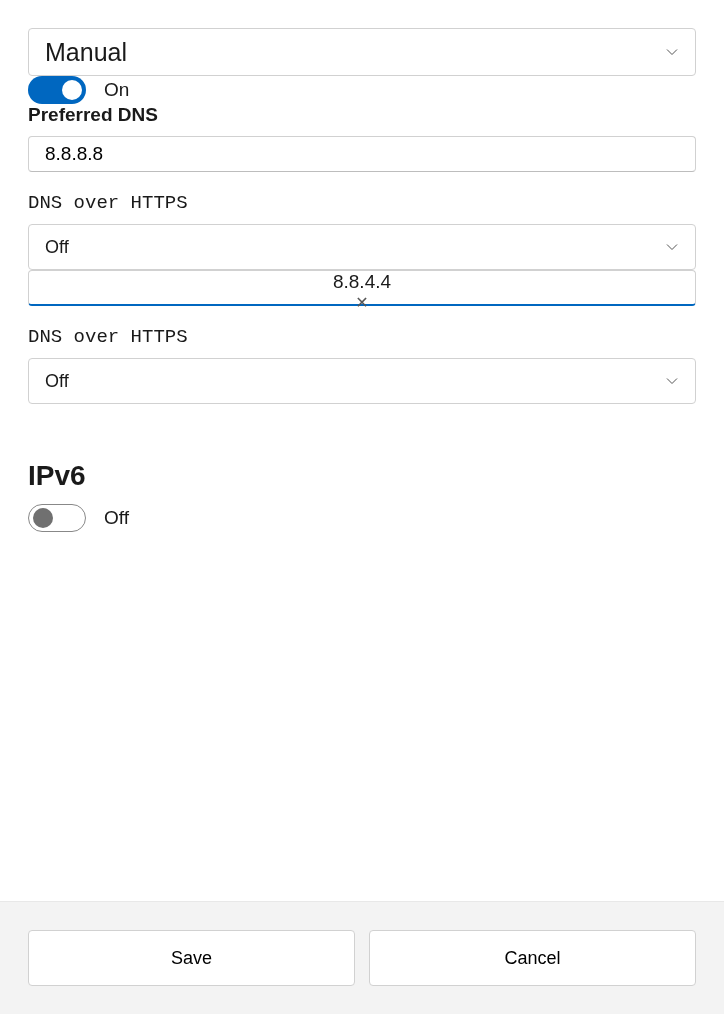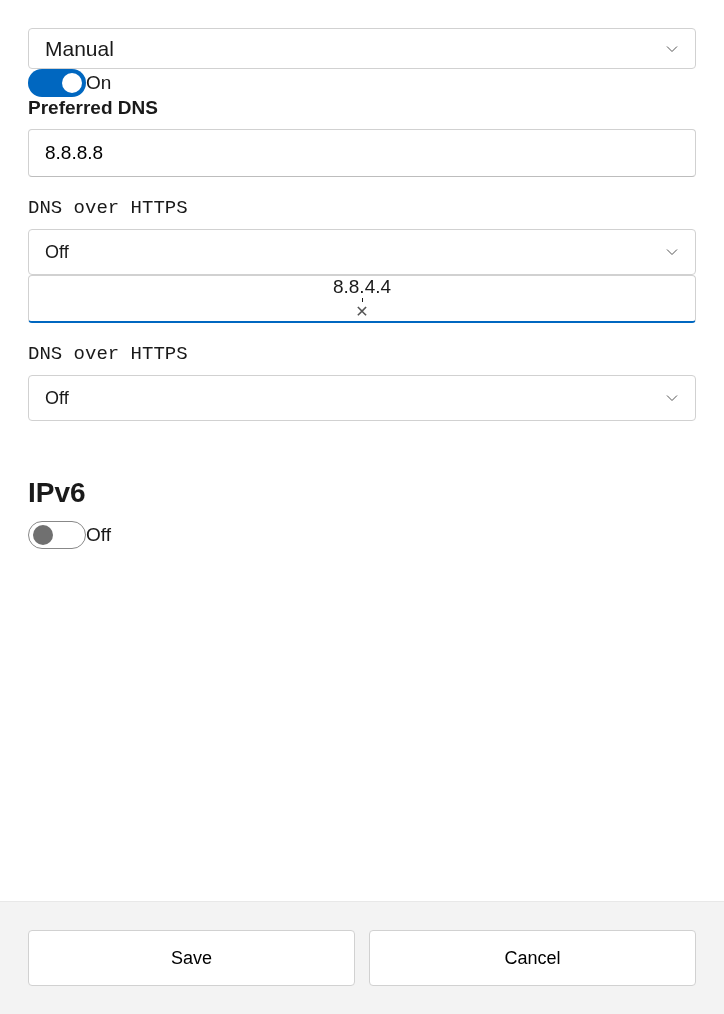--- a/index.html
+++ b/index.html
@@ -22,25 +22,25 @@
       font-size: 29px;
       font-weight: 600;
       margin-bottom: 24px;
     }
     .dropdown {
       width: 100%;
       border: 1px solid #d1d1d1;
       border-radius: 4px;
       background: #ffffff;
       padding: 0 16px;
-      height: 41px;
+      height: 48px;
       display: flex;
       align-items: center;
       justify-content: space-between;
-      font-size: 21px;
+      font-size: 25px;
       cursor: pointer;
     }
     .dropdown.small {
       height: 46px;
       font-size: 18px;
     }
     .chevron-down {
       width: 14px;
       height: 14px;
       display: inline-flex;
@@ -53,20 +53,21 @@
     }
     .section-title {
       font-size: 28px;
       font-weight: 600;
       margin-top: 48px;
       margin-bottom: 12px;
     }
     .toggle-row {
       display: flex;
       align-items: center;
+      gap: 18px;
     }
     .toggle {
       width: 58px;
       height: 28px;
       border-radius: 14px;
       position: relative;
       cursor: pointer;
     }
     .toggle.on {
       background: #0067c0;
@@ -107,21 +108,21 @@
       margin-bottom: 10px;
       font-family: Liberation Mono, monospace;
     }
     .textbox {
       width: 100%;
       border: 1px solid #d1d1d1;
       border-bottom: 1px solid #bdbdbd;
       border-radius: 4px;
       background: #ffffff;
       padding: 0 16px;
-      height: 48px;
+      height: 36px;
       display: flex;
       align-items: center;
       font-size: 19px;
       position: relative;
     }
     .textbox.focused {
       border-bottom: 2px solid #0067c0;
       flex-direction: column;
     }
     .textbox-input {

